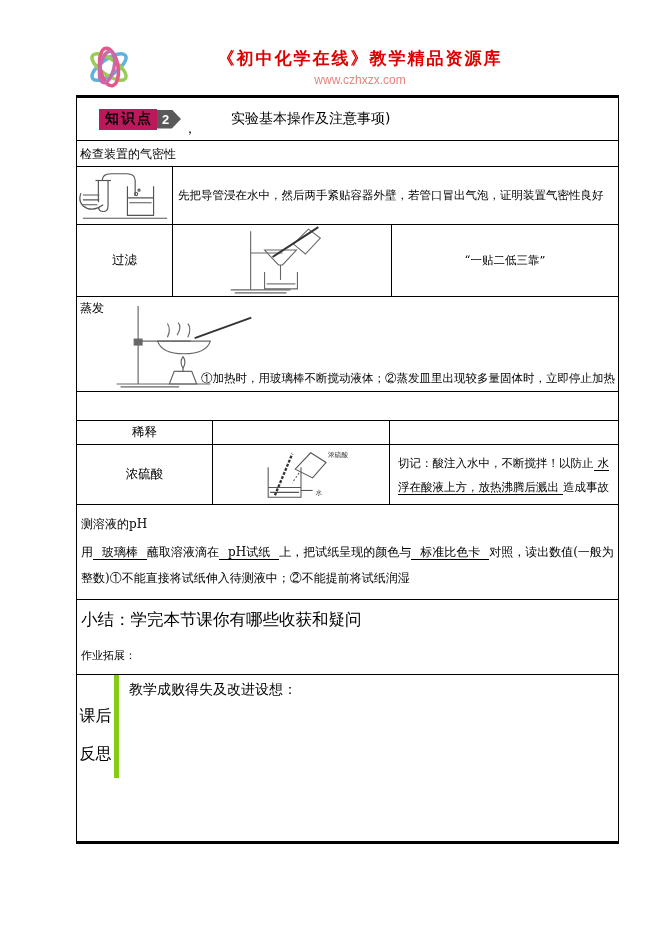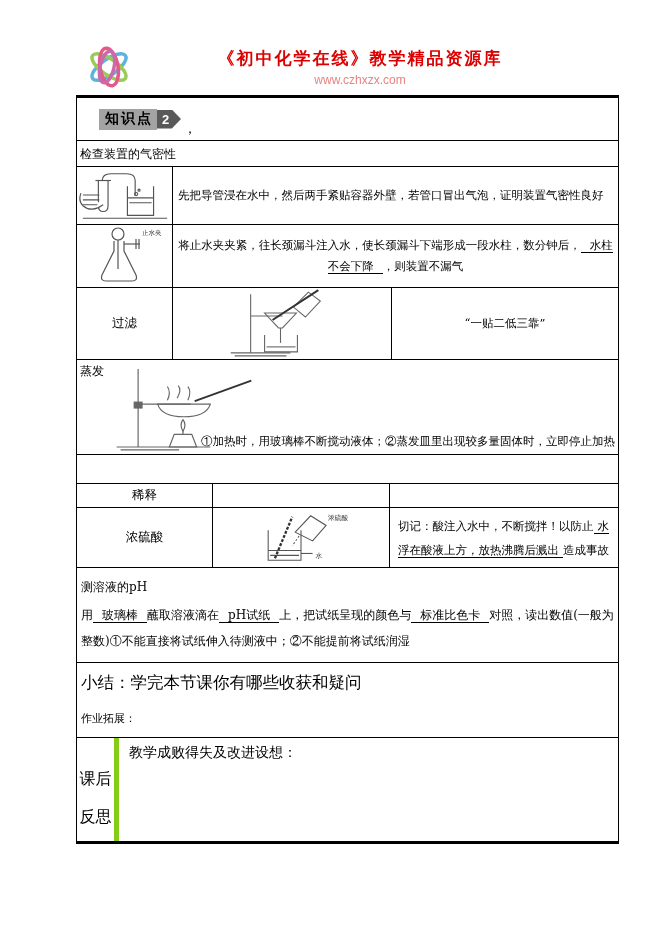--- a/index.html
+++ b/index.html
@@ -21,21 +21,21 @@
   }
   
   .main {
     position: absolute; top: 95px; left: 76px; width: 543px; height: 749px;
     border: 1px solid #000; border-top: 3px solid #000; border-bottom: 3px solid #000;
     background: #fff;
   }
   .badge-row { height: 42px; display: flex; align-items: center; padding-left: 22px;
     font-size: 14px; }
   .kp-badge { display: inline-flex; align-items: center; }
-  .kp-label { background: #a3a3a3; color: #000; font-weight: bold; font-size: 14px;
+  .kp-label { background: #be185d; color: #000; font-weight: bold; font-size: 14px;
     padding: 1px 4px 2px 6px; letter-spacing: 2px; font-family: "DejaVu Serif", serif; }
   .kp-num { display: inline-block; width: 24px; height: 19px; background: #595959;
     color: #fff; font-weight: bold; font-size: 13px; line-height: 19px; text-align: left;
     padding-left: 5px; clip-path: polygon(0 0, 62% 0, 100% 50%, 62% 100%, 0 100%);
     font-family: "Liberation Sans", sans-serif; }
   .kp-comma { margin-left: 2px; align-self: flex-end; padding-bottom: 2px; }
   .kp-title { margin-left: 34px; font-size: 14px; font-family: "DejaVu Sans", sans-serif; }
   
   .sec-title { height: 27px; border-top: 1px solid #000; border-bottom: 1px solid #000;
     font-size: 12px; line-height: 26px; padding-left: 3px; }
@@ -104,20 +104,21 @@
 </div>
 
 <div class="main">
 
   <div class="badge-row">
     <span class="kp-badge">
       <span class="kp-label">知识点</span>
       <span class="kp-num">2</span>
     </span>
     <span class="kp-comma">，</span>
+    <span class="kp-title">实验基本操作及注意事项)</span>
   </div>
 
   <div class="sec-title">检查装置的气密性</div>
 
   <div class="row h58">
     <div class="c1">
       <svg width="92" height="52" viewBox="0 0 95 52">
         <g fill="none" stroke="#555" stroke-width="1.2">
           <path d="M4 49 H91"></path>
           <path d="M20 10 v26 q0 6 5 6 q5 0 5 -6 v-26"></path>
@@ -128,39 +129,20 @@
           <circle cx="59" cy="24" r="1.6"></circle>
             <circle cx="62" cy="20" r="1.1"></circle>
           <path d="M2 23 q-3 8 2 13 q7 6 16 2 l5 -3" fill="#fff"></path>
           <path d="M4 25 h17 M4 30 h17 M4 35 h15"></path>
         </g>
       </svg>
     </div>
     <div class="ctext">先把导管浸在水中，然后两手紧贴容器外壁，若管口冒出气泡，证明装置气密性良好</div>
   </div>
 
-  <div class="row h63">
-    <div class="c1">
-      <svg width="82" height="62" viewBox="0 0 82 62">
-        <g fill="none" stroke="#555" stroke-width="1.2">
-          <circle cx="34" cy="9" r="6"></circle>
-          <path d="M34 15 v29"></path>
-          <path d="M30 16 v10 L18 50 q-2 6 4 6 h26 q6 0 4 -6 L40 26 v-10"></path>
-          <path d="M40 19 h16"></path>
-          <path d="M52 14 v10 M55 14 v10"></path>
-        </g>
-        <text x="58" y="10" class="clamp-text">止水夹</text>
-      </svg>
-    </div>
-    <div class="ctext center">
-      <span>
-        <span>将止水夹夹紧，往长颈漏斗注入水，使长颈漏斗下端形成一段水柱，数分钟后，</span><span class="blank">水柱不会下降</span><span>，则装置不漏气</span>
-      </span>
-    </div>
-  </div>
 
   <div class="row h72">
     <div class="c1 label-cell">过滤</div>
     <div class="cimg">
       <svg width="219" height="70" viewBox="0 0 219 70">
         <g fill="none" stroke="#666" stroke-width="1.1">
           <path d="M78 5 v59"></path>
           <path d="M58 64 h60 M62 67 h52"></path>
           <path d="M78 27 h32"></path>
           <path d="M92 24 L124 24 L110 39 L106 39 Z"></path>

